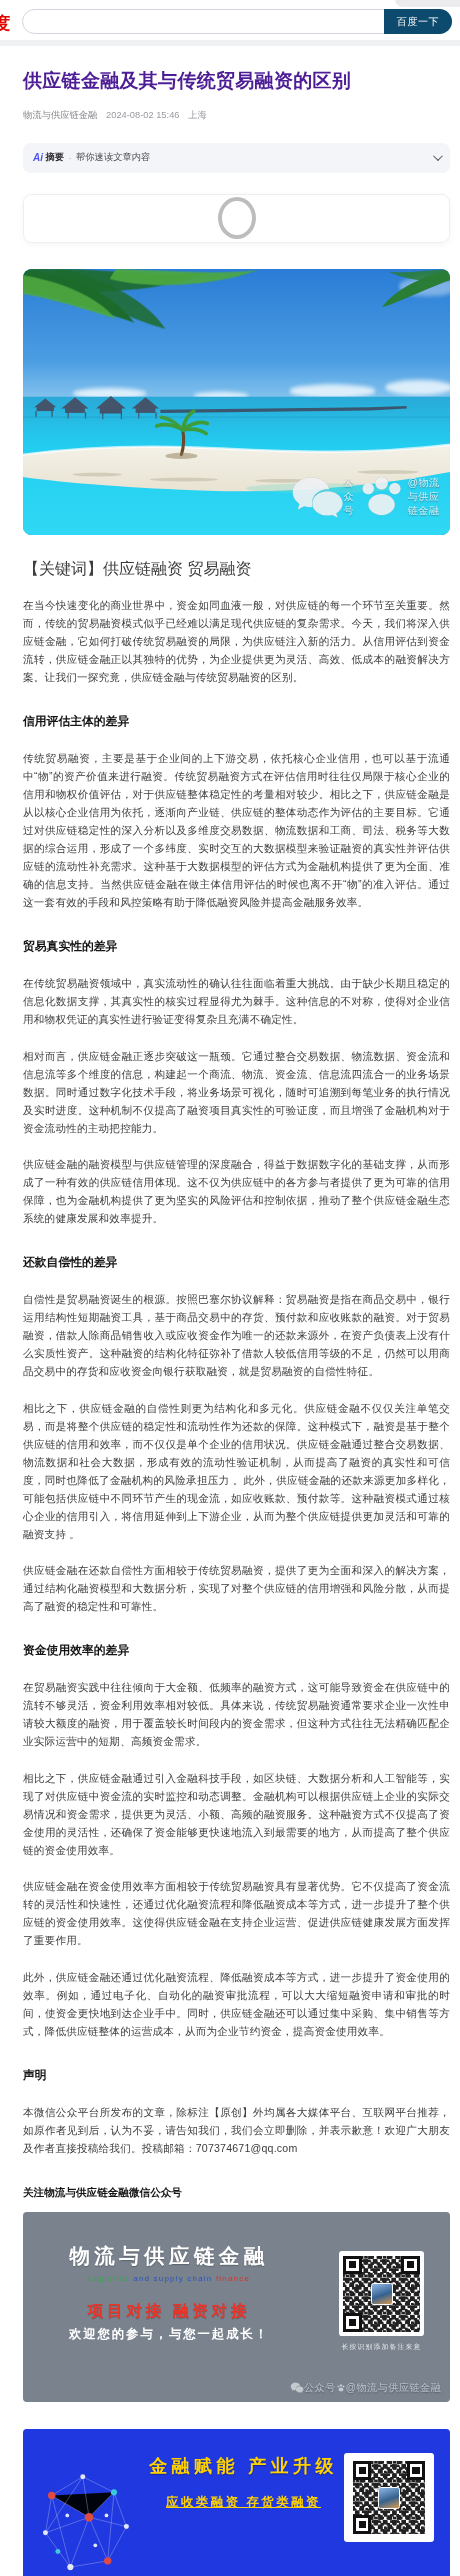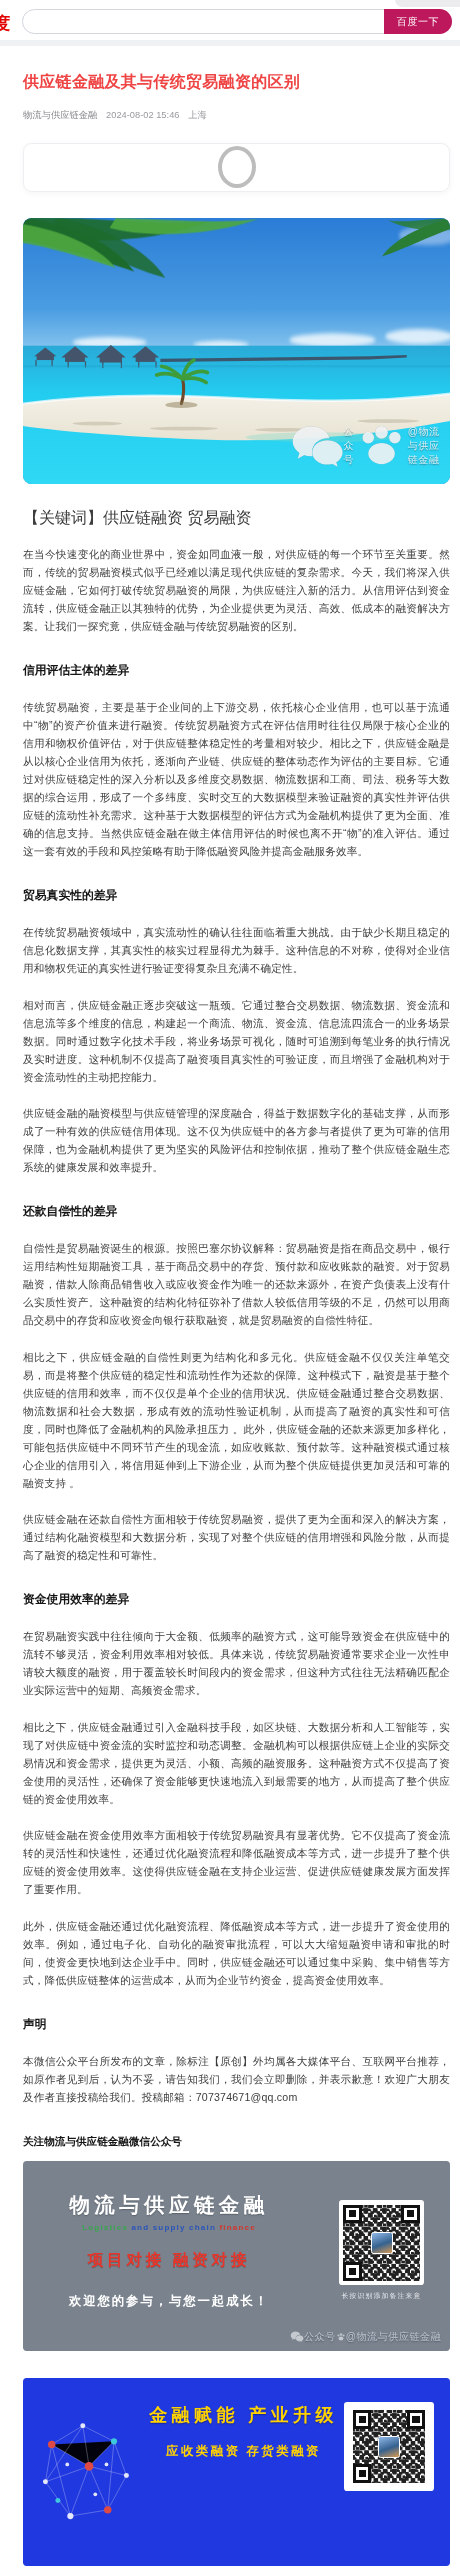--- a/index.html
+++ b/index.html
@@ -3,24 +3,24 @@
 <meta charset="utf-8">
 <style>
   html,body{margin:0;padding:0;background:#fff;}
   body{width:460px;font-family:"Liberation Sans","DejaVu Sans",sans-serif;color:#3c3c3c;}
   
   .browser-header{position:relative;height:40px;border-bottom:6.2px solid #f0f1f3;overflow:hidden;background:#fff;}
   .logo-frag{position:absolute;left:-6.8px;top:12.4px;font-size:17px;font-weight:700;color:#e10602;}
   .corner-pill{position:absolute;right:-16px;top:-8px;width:81px;height:15px;background:#ececef;border-radius:8px;}
   .search-wrap{position:absolute;left:22px;right:8px;top:9.3px;height:25px;}
   .search-input{box-sizing:border-box;width:100%;height:25px;border:0.9px solid #d3d6df;border-radius:13px;padding:0 75px 0 10px;font-size:10px;outline:none;}
-  .search-btn{position:absolute;right:0;top:0;height:25px;width:68px;border:none;background:#be185d;color:#fff;font-size:10px;border-radius:0 13px 13px 0;cursor:pointer;letter-spacing:0.6px;}
+  .search-btn{position:absolute;right:0;top:0;height:25px;width:68px;border:none;background:#0c4a6e;color:#fff;font-size:10px;border-radius:0 13px 13px 0;cursor:pointer;letter-spacing:0.6px;}
   
   .page{padding:0 10px 0 23px;}
-  .page-title{margin:22.4px 0 0;font-size:16px;line-height:28px;font-weight:700;color:#ef4444;letter-spacing:0.3px;}
+  .page-title{margin:22.4px 0 0;font-size:19px;line-height:28px;font-weight:700;color:#4c1d95;letter-spacing:0.3px;font-family:Liberation Mono, monospace;}
   .meta{margin-top:12.4px;font-size:9.3px;color:#9a9aa0;display:flex;gap:8.7px;align-items:center;}
   .meta .account{color:#86868c;}
   
   .ai-bar{margin-top:21px;background:#f4f5f9;border-radius:7.5px;height:30px;display:flex;align-items:center;padding:0 10px;font-size:9.3px;color:#333;}
   .ai-logo{font-weight:800;font-style:italic;color:#4f55f0;margin-right:2.5px;font-size:10px;}
   .ai-label{font-weight:600;color:#2b2b2e;}
   .ai-sep{margin:0 4.4px;color:#9a9aa0;}
   .ai-hint{color:#4a4a4e;}
   .chevron{margin-left:auto;width:6.2px;height:6.2px;border-right:1.2px solid #55555a;border-bottom:1.2px solid #55555a;transform:rotate(45deg) translateY(-1.9px);}
   
@@ -35,39 +35,39 @@
   
   .keywords{margin:25px 0 0;font-size:16px;line-height:18px;color:#3c3c3c;}
   .para{margin:18.7px 0 0;font-size:10.6px;line-height:18px;color:#3c3c3c;text-align:justify;letter-spacing:0.2px;}
   .section-h{margin:27px 0 0;font-size:11.8px;line-height:17px;font-weight:700;color:#151515;}
   .follow-heading{margin:29px 0 0;font-size:10.6px;font-weight:700;color:#151515;}
   
   .banner{position:relative;margin-top:12.4px;border-radius:3.7px;overflow:hidden;}
   .banner1{height:190px;background:#79828d;}
   .b1-text{position:absolute;left:0;top:30px;width:292px;text-align:center;}
   .b1-title{color:#fff;font-size:20.5px;font-weight:700;letter-spacing:4.4px;text-shadow:0 0.6px 1.2px rgba(0,0,0,.25);}
-  .b1-sub{margin-top:3.7px;font-size:8px;font-weight:700;letter-spacing:1.2px;}
+  .b1-sub{margin-top:3.7px;font-size:8px;font-weight:400;letter-spacing:1.2px;}
   .b1-line1{margin-top:18.7px;font-size:15.6px;font-weight:800;color:#e8352a;letter-spacing:3.7px;text-shadow:0 0.6px 0.6px rgba(0,0,0,.2);}
-  .b1-line2{margin-top:22px;font-size:12.4px;font-weight:700;color:#fff;letter-spacing:1.9px;}
+  .b1-line2{margin-top:4px;font-size:12.4px;font-weight:700;color:#fff;letter-spacing:1.9px;}
   .qr-block{position:absolute;right:26px;top:39px;text-align:center;}
   .qr{width:85px;height:85px;background:#fff;position:relative;border-radius:3.1px;margin:0 auto;}
   .qr .m{position:absolute;inset:4.4px;opacity:.94;background:
      conic-gradient(#141414 25%,transparent 0 50%,#141414 0 75%,transparent 0) 0 0/6.2px 6.2px,
      conic-gradient(transparent 25%,#141414 0 50%,transparent 0 75%,#141414 0) 1.9px 3.1px/9.3px 9.3px;}
   .qr .f{position:absolute;width:12.4px;height:12.4px;border:3.1px solid #111;background:#fff;}
   .qr .f::after{content:"";position:absolute;inset:2.5px;background:#111;}
   .qr .f1{left:4.4px;top:4.4px;} .qr .f2{right:4.4px;top:4.4px;} .qr .f3{left:4.4px;bottom:4.4px;}
   .qr .thumb{position:absolute;left:50%;top:50%;width:20px;height:20px;transform:translate(-50%,-50%);border:1.9px solid #fff;border-radius:2.5px;background:linear-gradient(160deg,#8fb9e8 0%,#35618f 55%,#d89a52 100%);}
   .qr-cap1{margin-top:6.2px;font-size:6.8px;color:#e9e9ec;letter-spacing:1.2px;}
   .banner1 .wm,.banner2 .wm{bottom:7.5px;color:rgba(235,238,242,.65);}
   .banner2{height:188px;background:#2038df;margin-top:27px;}
   .net-graphic{position:absolute;left:10px;top:29px;opacity:.95;}
   .b2-text{position:absolute;left:118px;top:25px;width:205px;text-align:center;}
   .b2-title{font-size:18px;font-weight:800;color:#ffd200;letter-spacing:4.4px;text-shadow:0 0.6px 1.2px rgba(0,0,20,.35);}
-  .b2-line1{margin-top:16px;font-size:12.4px;font-weight:800;color:#ffd200;letter-spacing:2.5px;}
+  .b2-line1{margin-top:16px;font-size:12.4px;font-weight:800;color:#ffd200;letter-spacing:2.5px;text-decoration:underline;}
   .qr-block2{position:absolute;right:16px;top:23.6px;text-align:center;}
   .qr-frame{background:#fff;padding:4.4px;border-radius:3.1px;display:inline-block;}
   .qr-frame .qr{width:81px;height:81px;border-radius:0;}
 </style>
 </head>
 <body>
 
 <div class="browser-header">
   <span class="logo-frag">度</span>
   <div class="corner-pill"></div>
@@ -79,20 +79,27 @@
 
 <div class="page">
 
   <h1 class="page-title">供应链金融及其与传统贸易融资的区别</h1>
   <div class="meta">
     <span class="account">物流与供应链金融</span>
     <span class="date">2024-08-02 15:46</span>
     <span class="location">上海</span>
   </div>
 
+  <div class="ai-bar">
+    <span class="ai-logo">Ai</span>
+    <span class="ai-label">摘要</span>
+    <span class="ai-sep">·</span>
+    <span class="ai-hint">帮你速读文章内容</span>
+    <span class="chevron"></span>
+  </div>
 
   <div class="loading-card">
     <div class="spinner"></div>
   </div>
 
   <div class="hero">
     <svg viewBox="0 0 690 427" preserveAspectRatio="none">
       <defs>
         <linearGradient id="skyG" x1="0" y1="0" x2="0" y2="1">
           <stop offset="0" stop-color="#2a7cd6"></stop>

